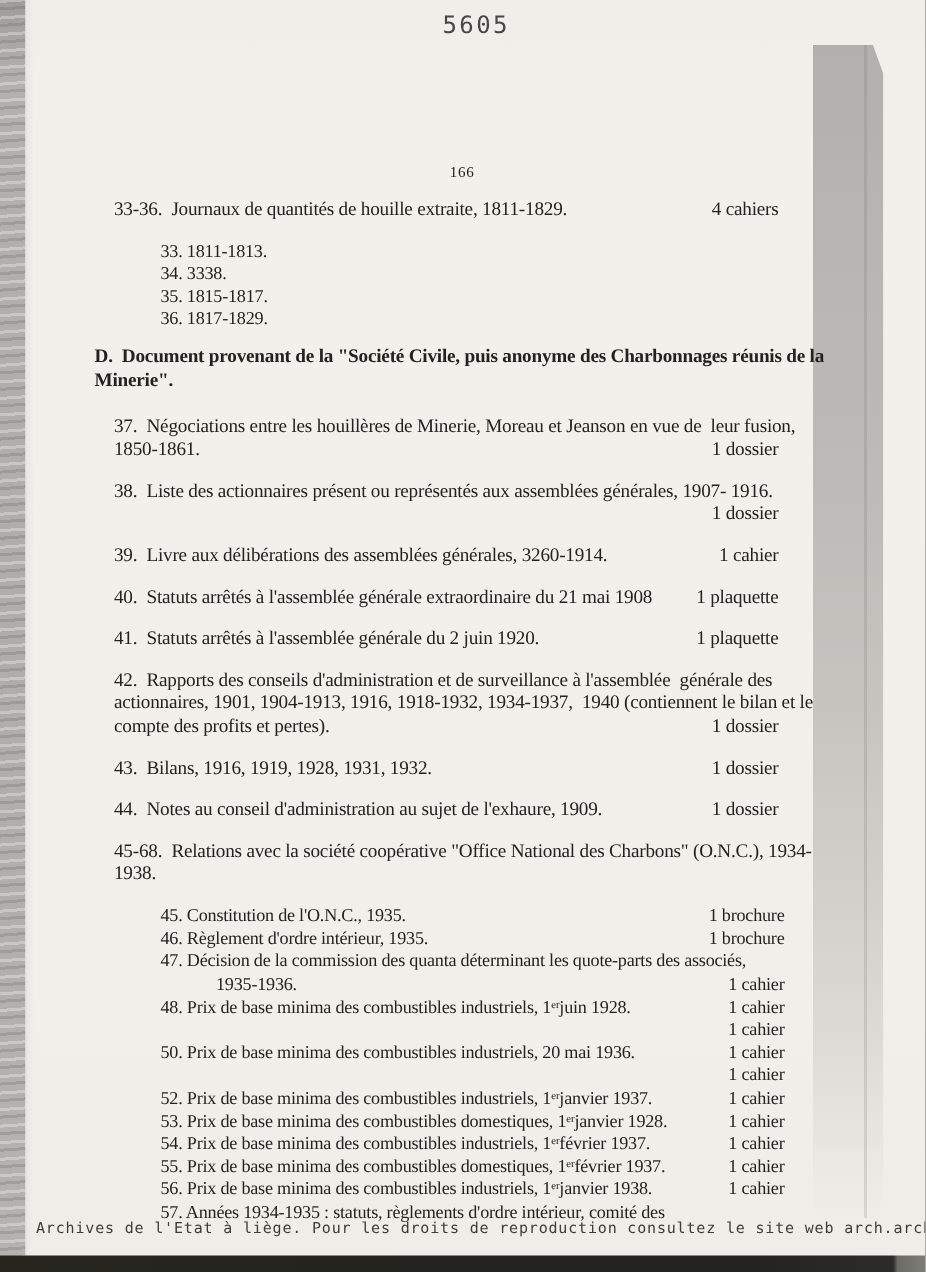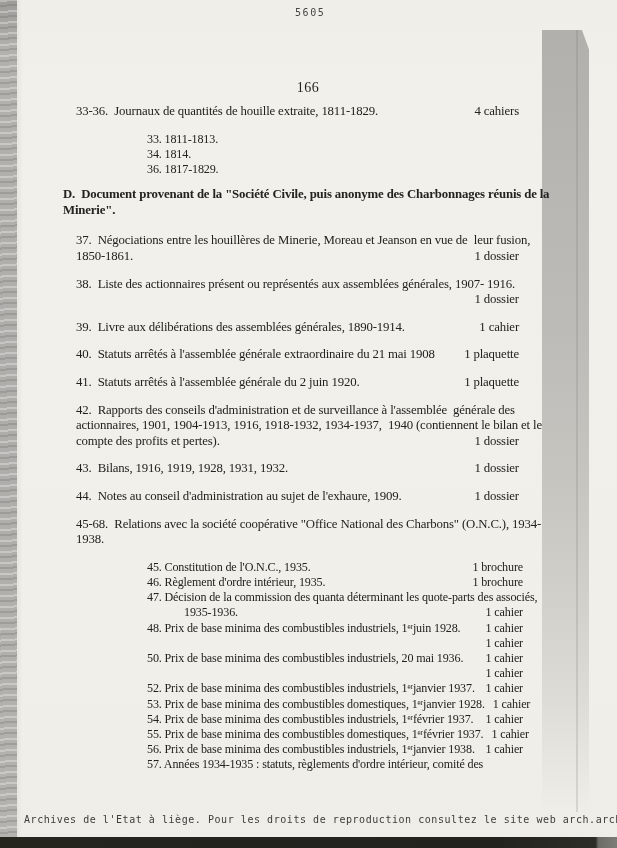--- a/index.html
+++ b/index.html
@@ -33,36 +33,36 @@
     clip-path:polygon(0 0,85% 0,100% 2.5%,100% 100%,0 100%);
   }
   .right-band-line{
     position:absolute;left:0;top:0;width:100%;height:100%;
     background:linear-gradient(90deg,rgba(0,0,0,0) 0 72%,rgba(110,110,104,.35) 72% 76%,rgba(0,0,0,0) 76% 100%);
     opacity:.55;
   }
   .doc-number{
     position:absolute;left:295px;top:7px;
     font-family:"DejaVu Sans Mono","Liberation Mono",monospace;
-    font-size:10px;letter-spacing:1.6px;color:#474745;
+    font-size:16px;letter-spacing:1.6px;color:#474745;
   }
   .content{
     position:absolute;left:63px;top:0;width:490px;
     font-size:12.8px;line-height:15.6px;letter-spacing:-0.15px;
   }
   .page-number{
-    margin-top:80px;margin-bottom:8px;height:16px;
-    text-align:center;font-size:14px;letter-spacing:0.5px;
+    margin-top:108px;margin-bottom:8px;height:16px;
+    text-align:center;font-size:10px;letter-spacing:0.5px;
   }
   .entry{position:relative;margin-bottom:12px;margin-left:13px;}
   .entry .t{display:block;white-space:pre-wrap;}
   .entry .extent{position:absolute;right:34px;bottom:0;white-space:nowrap;}
   .extent-line{text-align:right;padding-right:34px;}
   .heading{font-weight:bold;margin-bottom:15px;white-space:pre-wrap;}
-  .sublist{margin:4px 0 10px 84px;font-size:12.1px;line-height:15.2px;}
+  .sublist{margin:4px 0 10px 44px;font-size:12.1px;line-height:15.2px;}
   .subrow{display:flex;padding-right:30px;}
   .subrow .t{white-space:nowrap;flex-shrink:0;}
   .subrow .extent{margin-left:auto;white-space:nowrap;flex-shrink:0;padding-left:8px;}
   .subrow-wrap{position:relative;padding-right:30px;}
   .subrow-wrap .l1{white-space:nowrap;}
   .subrow-wrap .l2{padding-left:37px;}
   .subrow-wrap .extent{position:absolute;right:30px;bottom:0;white-space:nowrap;}
   .footer{
     position:absolute;left:24px;top:814px;width:600px;
     font-family:"DejaVu Sans Mono","Liberation Mono",monospace;
@@ -90,37 +90,40 @@
     <div id="entries">
         <div class="entry">
           <span class="t">33-36.  Journaux de quantités de houille extraite, 1811-1829.</span>
           <span class="extent">4 cahiers</span>
         </div>
         <div class="sublist">
           <div class="subrow">
             <span class="t">33. 1811-1813.</span>
           </div>
           <div class="subrow">
-            <span class="t">34. 1814.</span>
+            <span class="t">34. 3338.</span>
+          </div>
+          <div class="subrow">
+            <span class="t">35. 1815-1817.</span>
           </div>
           <div class="subrow">
             <span class="t">36. 1817-1829.</span>
           </div>
         </div>
         <div class="heading">D.  Document provenant de la "Société Civile, puis anonyme des Charbonnages réunis de la Minerie".</div>
         <div class="entry">
           <span class="t">37.  Négociations entre les houillères de Minerie, Moreau et Jeanson en vue de  leur fusion, 1850-1861.</span>
           <span class="extent">1 dossier</span>
         </div>
         <div class="entry">
           <span class="t">38.  Liste des actionnaires présent ou représentés aux assemblées générales, 1907- 1916.</span>
           <div class="extent-line">1 dossier</div>
         </div>
         <div class="entry">
-          <span class="t">39.  Livre aux délibérations des assemblées générales, 1890-1914.</span>
+          <span class="t">39.  Livre aux délibérations des assemblées générales, 3260-1914.</span>
           <span class="extent">1 cahier</span>
         </div>
         <div class="entry">
           <span class="t">40.  Statuts arrêtés à l'assemblée générale extraordinaire du 21 mai 1908</span>
           <span class="extent">1 plaquette</span>
         </div>
         <div class="entry">
           <span class="t">41.  Statuts arrêtés à l'assemblée générale du 2 juin 1920.</span>
           <span class="extent">1 plaquette</span>
         </div>

